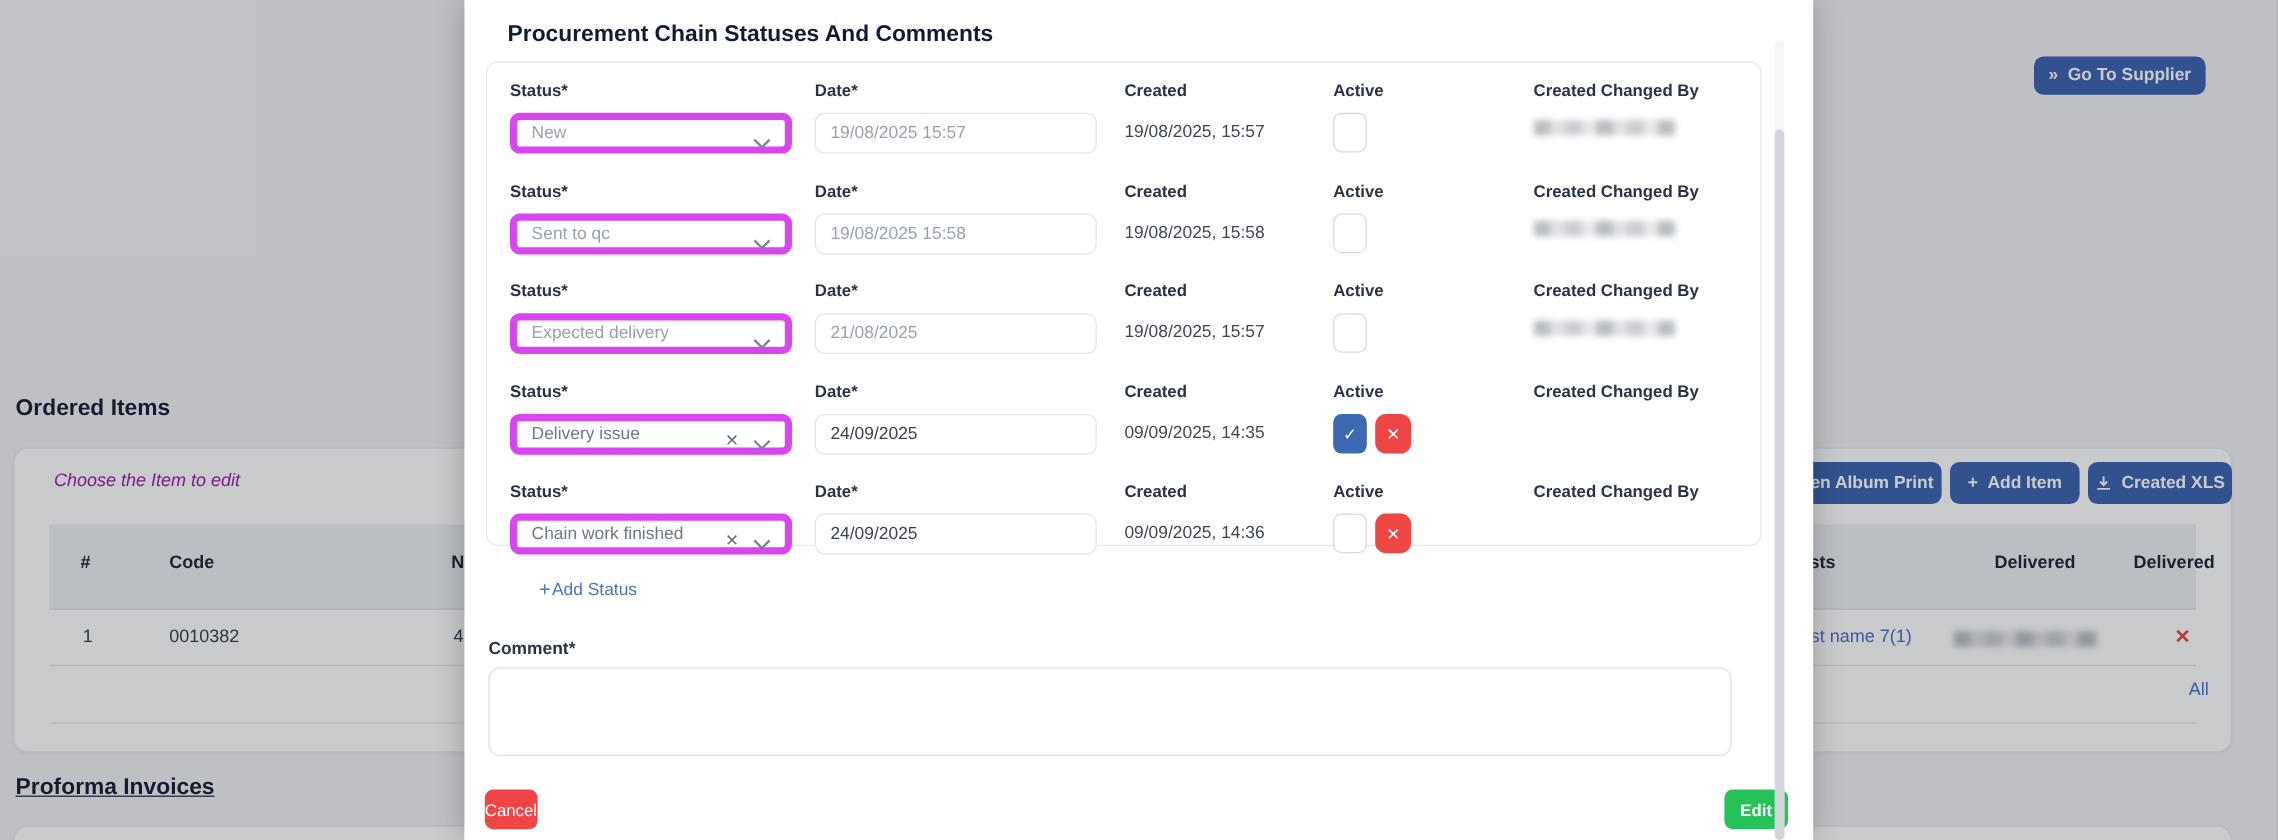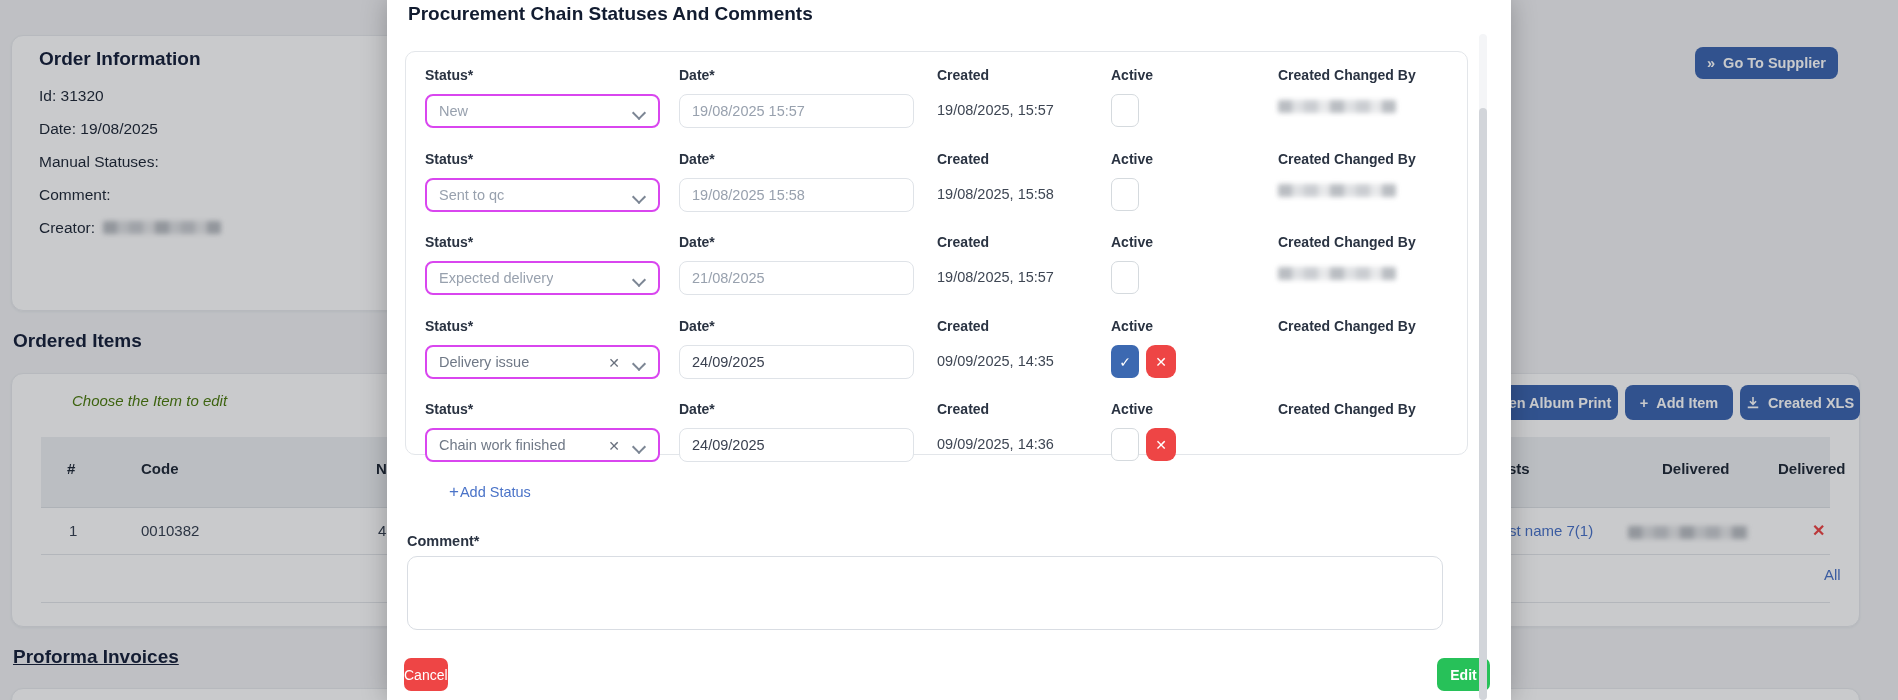--- a/index.html
+++ b/index.html
@@ -15,41 +15,41 @@
   #card-order h2{margin:0 0 16px 0;font-size:19px;color:#16203a;}
   #card-order p{margin:0 0 14px 0;font-size:15.5px;font-weight:500;color:#1f2837;line-height:19px;}
   .creator-line{display:flex;align-items:center;gap:8px;}
   .blurname{height:13px;border-radius:2px;filter:blur(2.5px);opacity:.85;
     background:repeating-linear-gradient(90deg,#aeb2b8 0 14px,#d9dbde 14px 26px,#c2c5ca 26px 40px,#e3e4e6 40px 52px);}
   .h-section{position:absolute;margin:0;font-size:19px;font-weight:700;color:#16203a;}
   #h-ordered{left:13px;top:330px;}
   #h-proforma{left:13px;top:646px;text-decoration:underline;}
   #card-items{left:11px;top:373px;width:1847px;height:252px;}
   #card-proforma{left:11px;top:688px;width:1847px;height:24px;}
-  .hint{position:absolute;left:33px;top:18px;font-size:15px;font-style:italic;font-weight:500;color:#4d7c0f;margin-left:27px;}
+  .hint{position:absolute;left:33px;top:18px;font-size:15px;font-style:italic;font-weight:500;color:#a21caf;}
   .thead-band{position:absolute;left:29px;top:63px;width:1789px;height:70px;background:#eef0f3;border-bottom:1px solid #dde0e5;}
   .th{position:absolute;font-size:15px;font-weight:600;color:#1f2937;}
   .td{position:absolute;font-size:15px;color:#374151;}
   .row-div{position:absolute;left:29px;width:1789px;border-top:1px solid #e3e6ea;}
   .tlink{color:var(--link-blue);cursor:pointer;}
   .dx{color:var(--danger-red);font-size:16px;font-weight:700;cursor:pointer;}
   .btn-dark{position:absolute;height:35px;background:var(--primary-blue);border-radius:8px;color:#fff;
     font-size:14.5px;font-weight:600;display:flex;align-items:center;justify-content:center;gap:8px;cursor:pointer;}
   
   #overlay{position:absolute;inset:0;background:rgba(10,14,22,.22);z-index:5;}
   
   #modal{position:absolute;left:387px;top:0;width:1124px;height:700px;background:#fff;z-index:10;
          box-shadow:0 0 24px rgba(0,0,0,.25);}
-  .m-title{position:absolute;left:21px;top:3px;margin:0;font-size:19px;font-weight:600;color:#121c30;}
+  .m-title{position:absolute;left:21px;top:3px;margin:15px;font-size:19px;font-weight:600;color:#121c30;}
   #panel{position:absolute;left:18px;top:51px;width:1063px;height:404px;border:1px solid #e3e6ea;border-radius:10px;box-sizing:border-box;}
   .srow{position:absolute;left:19px;width:1026px;height:70px;}
   .cell{position:absolute;top:0;}
   .c-status{left:0;} .c-date{left:254px;} .c-created{left:512px;} .c-active{left:686px;} .c-changed{left:853px;}
   .lbl{display:block;font-size:14px;font-weight:600;color:#2a3342;}
-  .sel{position:absolute;top:27px;left:0;width:235px;height:34px;box-sizing:border-box;border:2px solid #d946ef;
+  .sel{position:absolute;top:27px;left:0;width:235px;height:34px;box-sizing:border-box;border:6px solid #d946ef;
        border-radius:8px;background:#fff;display:flex;align-items:center;padding:0 36px 0 12px;cursor:pointer;}
   .sel .txt{font-size:14.5px;color:#98a1ae;white-space:nowrap;overflow:hidden;}
   .sel.enabled .txt{color:#6f7886;}
   .chev{position:absolute;right:14px;top:12px;width:8px;height:8px;border-right:2px solid #7c8694;
         border-bottom:2px solid #7c8694;transform:rotate(45deg);}
   .clr{position:absolute;right:38px;top:8px;font-size:14px;color:#69707d;cursor:pointer;}
   .inp{position:absolute;top:27px;left:0;width:235px;height:34px;box-sizing:border-box;border:1px solid #dfe3e8;
        border-radius:8px;padding:0 12px;font-family:inherit;font-size:14.5px;color:#98a1ae;background:#fff;}
   .inp.dark{color:#3a4150;}
   .created-val{position:absolute;top:35px;left:0;font-size:14.5px;color:#3e4653;white-space:nowrap;}
@@ -71,31 +71,20 @@
   .btn-edit{position:absolute;left:1050px;top:658px;height:33px;width:53px;background:var(--success-green);
             border-radius:7px;color:#fff;font-size:14px;font-weight:600;display:flex;align-items:center;justify-content:center;cursor:pointer;}
   .sb-track{position:absolute;left:1092px;top:34px;width:8px;height:666px;background:#f4f5f7;border-radius:4px;}
   .sb-thumb{position:absolute;left:0;top:74px;width:8px;height:592px;background:#d2d5da;border-radius:4px;cursor:grab;}
 </style>
 </head>
 <body>
 
 <div id="app">
 
-  <div class="card" id="card-order">
-    <h2>Order Information</h2>
-    <p>Id: 31320</p>
-    <p>Date: 19/08/2025</p>
-    <p>Manual Statuses:</p>
-    <p>Comment:</p>
-    <p class="creator-line">
-      <span>Creator:</span>
-      <span class="blurname" style="width:118px"></span>
-    </p>
-  </div>
 
   <div class="btn-dark" style="left:1695px;top:47px;width:143px;height:32px;">
     <span>»</span>
     <span>Go To Supplier</span>
   </div>
 
   <h2 class="h-section" id="h-ordered">Ordered Items</h2>
 
   <div class="card" id="card-items">
     <span class="hint">Choose the Item to edit</span>

